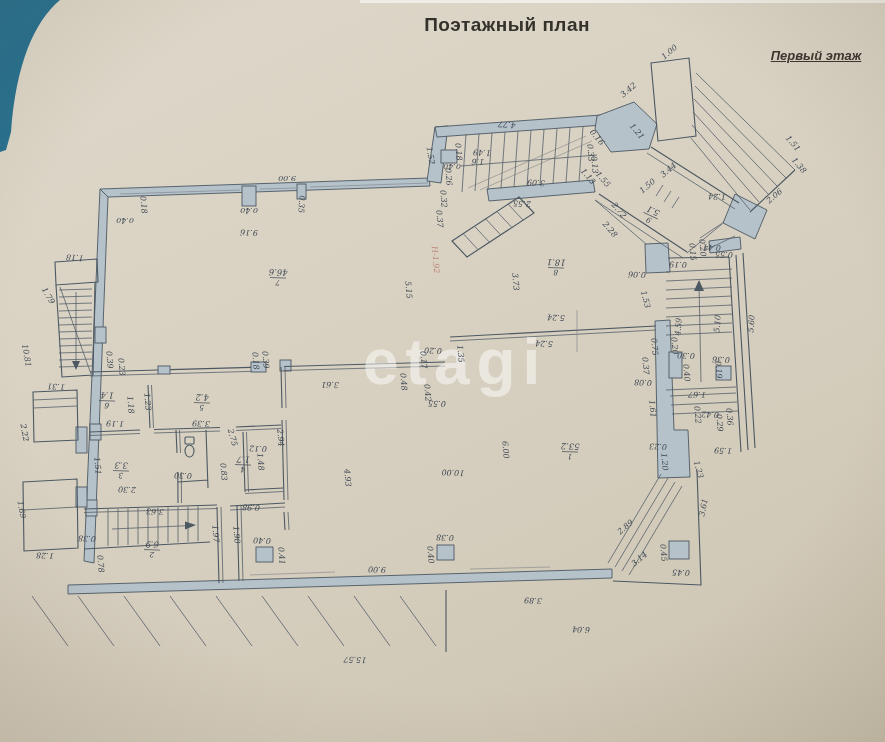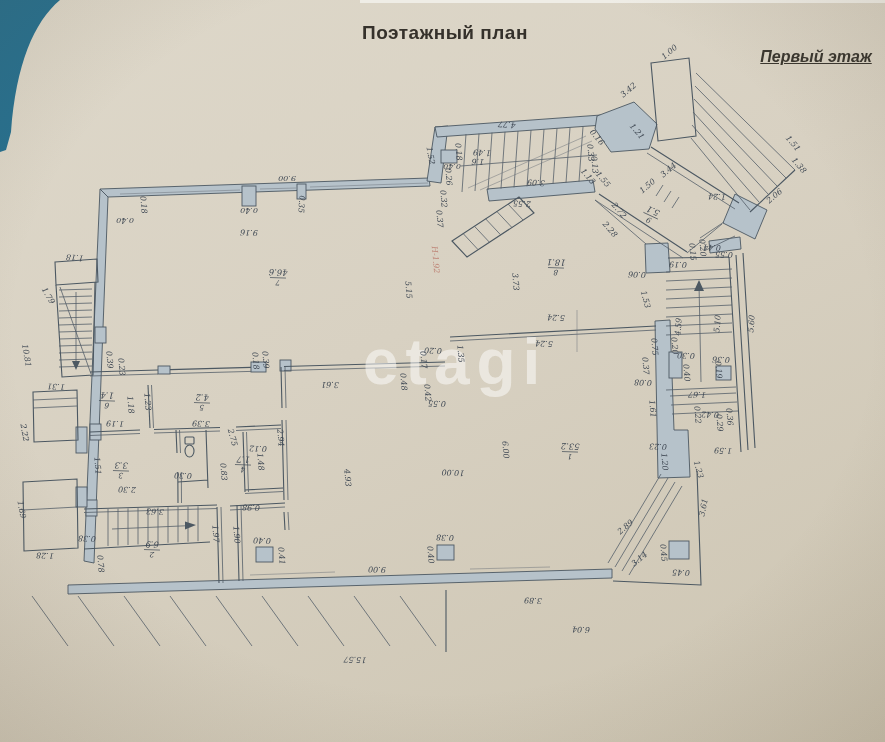--- a/index.html
+++ b/index.html
@@ -2,26 +2,26 @@
 <html><head>
 <meta charset="utf-8">
 <style>
   html,body{margin:0;padding:0;background:#888;}
   .photo{
     position:relative;width:885px;height:742px;overflow:hidden;
     background:linear-gradient(155deg,#ded8ca 0%,#d8d1c2 45%,#cdc5b2 100%);
     font-family:"Liberation Sans",sans-serif;
   }
   .plan-title{
-    position:absolute;left:300px;top:14px;width:290px;text-align:center;
-    font-size:19px;font-weight:bold;color:#35312b;letter-spacing:.5px;margin-top:8px;
+    position:absolute;left:300px;top:14px;width:290px;text-align:right;
+    font-size:19px;font-weight:bold;color:#35312b;letter-spacing:.5px;
   }
   .floor-label{
     position:absolute;left:756px;top:48px;width:120px;text-align:center;
-    font-size:16px;font-weight:bold;color:#3b372f;text-decoration:underline;
+    font-size:13px;font-weight:bold;color:#3b372f;text-decoration:underline;
     font-style:italic;
   }
   svg{position:absolute;left:0;top:0;}
   .w{fill:#b6c2ca;stroke:#4c5862;stroke-width:.9;}
   .tl{stroke:#4c5862;stroke-width:1.1;fill:none;}
   .tl2{stroke:#565f6a;stroke-width:.8;fill:none;}
   .faint{stroke:#6a7078;stroke-width:.6;fill:none;opacity:.8;}
   .dim{font-family:"DejaVu Serif",serif;font-style:italic;font-size:8px;fill:#414a55;text-anchor:middle;}
   .rnum{font-family:"DejaVu Serif",serif;font-style:italic;font-size:7.5px;fill:#414a55;text-anchor:middle;}
   .rarea{font-family:"DejaVu Serif",serif;font-style:italic;font-size:8.5px;fill:#414a55;text-anchor:middle;}

